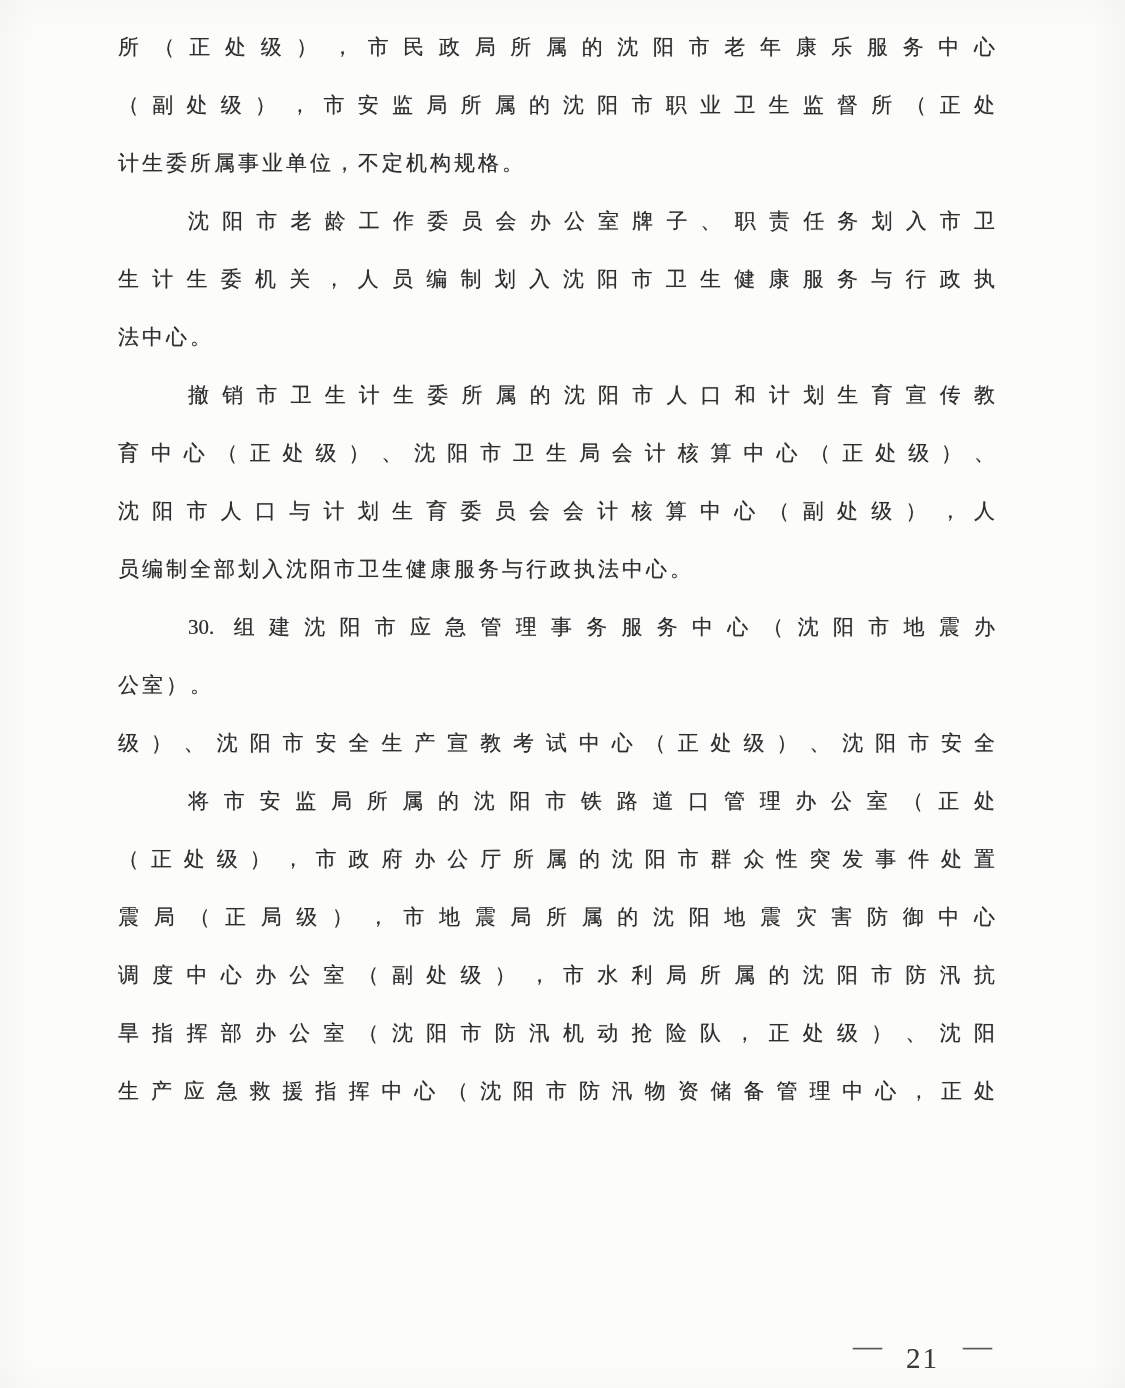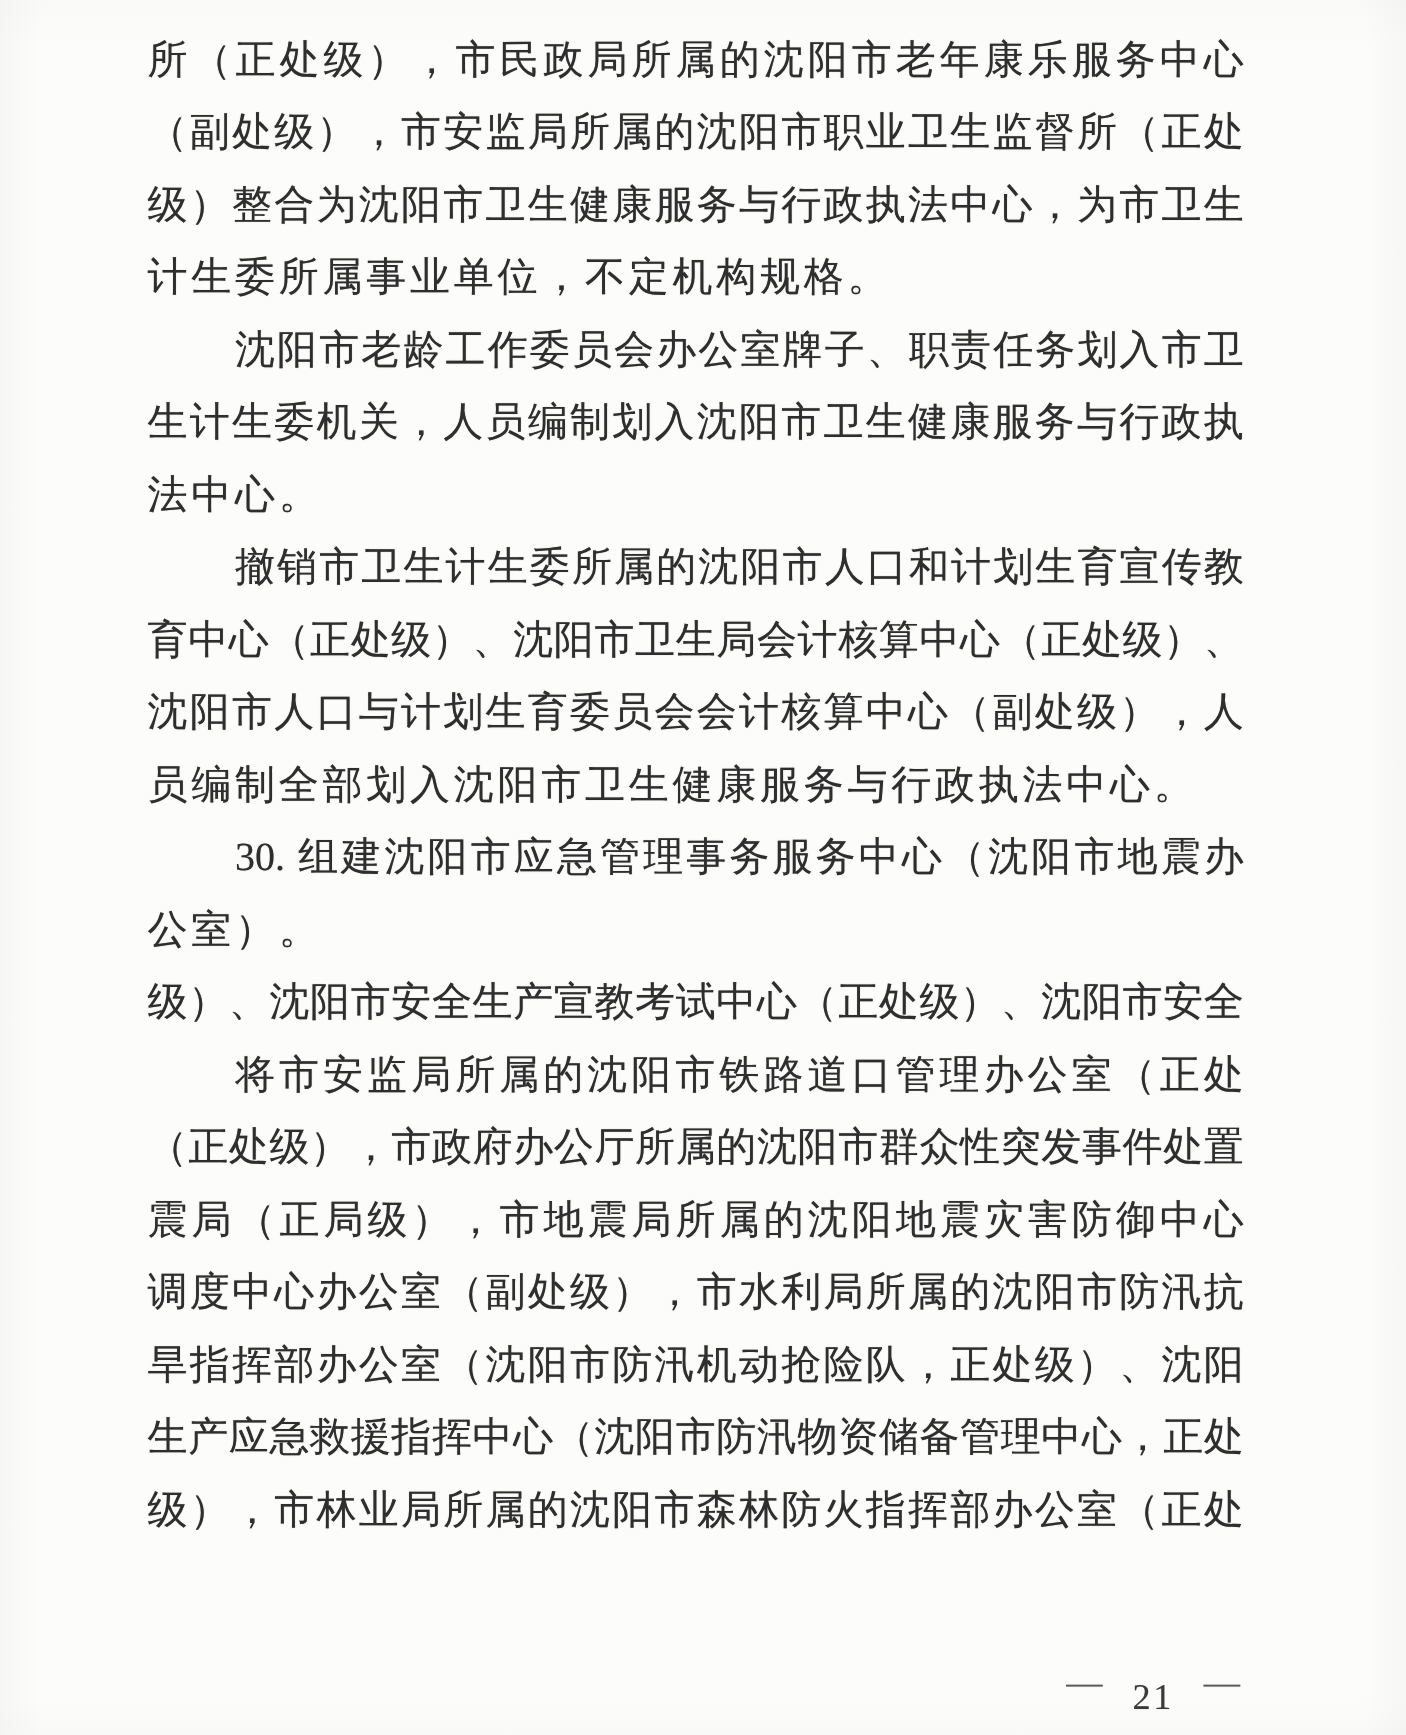--- a/index.html
+++ b/index.html
@@ -24,21 +24,21 @@
   }
   .text-block {
     position: absolute;
     left: 118px;
     top: 18px;
     width: 877px;
   }
   .line {
     height: 58px;
     line-height: 58px;
-    font-size: 32px;
+    font-size: 21px;
     color: #2e2e2e;
     text-align: justify;
     text-align-last: justify;
     text-shadow: 0 0 0.7px rgba(46,46,46,0.55);
   }
   .line.indent {
     padding-left: 70px;
   }
   .line.short {
     text-align: center;
@@ -62,38 +62,36 @@
     margin-top: 24px;
   }
 </style>
 </head>
 <body>
 
 <div class="page">
   <div class="text-block" id="doc-body">
       <div class="line">所（正处级），市民政局所属的沈阳市老年康乐服务中心</div>
       <div class="line">（副处级），市安监局所属的沈阳市职业卫生监督所（正处</div>
-      <div class="line">级）整合为沈阳市卫生健康服务与行政执法中心，为市卫生</div>
       <div class="line short">计生委所属事业单位，不定机构规格。</div>
       <div class="line indent">沈阳市老龄工作委员会办公室牌子、职责任务划入市卫</div>
       <div class="line">生计生委机关，人员编制划入沈阳市卫生健康服务与行政执</div>
       <div class="line short">法中心。</div>
       <div class="line indent">撤销市卫生计生委所属的沈阳市人口和计划生育宣传教</div>
       <div class="line">育中心（正处级）、沈阳市卫生局会计核算中心（正处级）、</div>
       <div class="line">沈阳市人口与计划生育委员会会计核算中心（副处级），人</div>
       <div class="line short">员编制全部划入沈阳市卫生健康服务与行政执法中心。</div>
       <div class="line indent">30. 组建沈阳市应急管理事务服务中心（沈阳市地震办</div>
       <div class="line short">公室）。</div>
       <div class="line">级）、沈阳市安全生产宣教考试中心（正处级）、沈阳市安全</div>
       <div class="line indent">将市安监局所属的沈阳市铁路道口管理办公室（正处</div>
       <div class="line">（正处级），市政府办公厅所属的沈阳市群众性突发事件处置</div>
       <div class="line">震局（正局级），市地震局所属的沈阳地震灾害防御中心</div>
       <div class="line">调度中心办公室（副处级），市水利局所属的沈阳市防汛抗</div>
       <div class="line">旱指挥部办公室（沈阳市防汛机动抢险队，正处级）、沈阳</div>
       <div class="line">生产应急救援指挥中心（沈阳市防汛物资储备管理中心，正处</div>
-      <div class="line">级），市林业局所属的沈阳市森林防火指挥部办公室（正处</div>
     </div>
   <div class="footer">
     <span>—</span>
     <span class="num">21</span>
     <span>—</span>
   </div>
 </div>
 
 </body></html>

